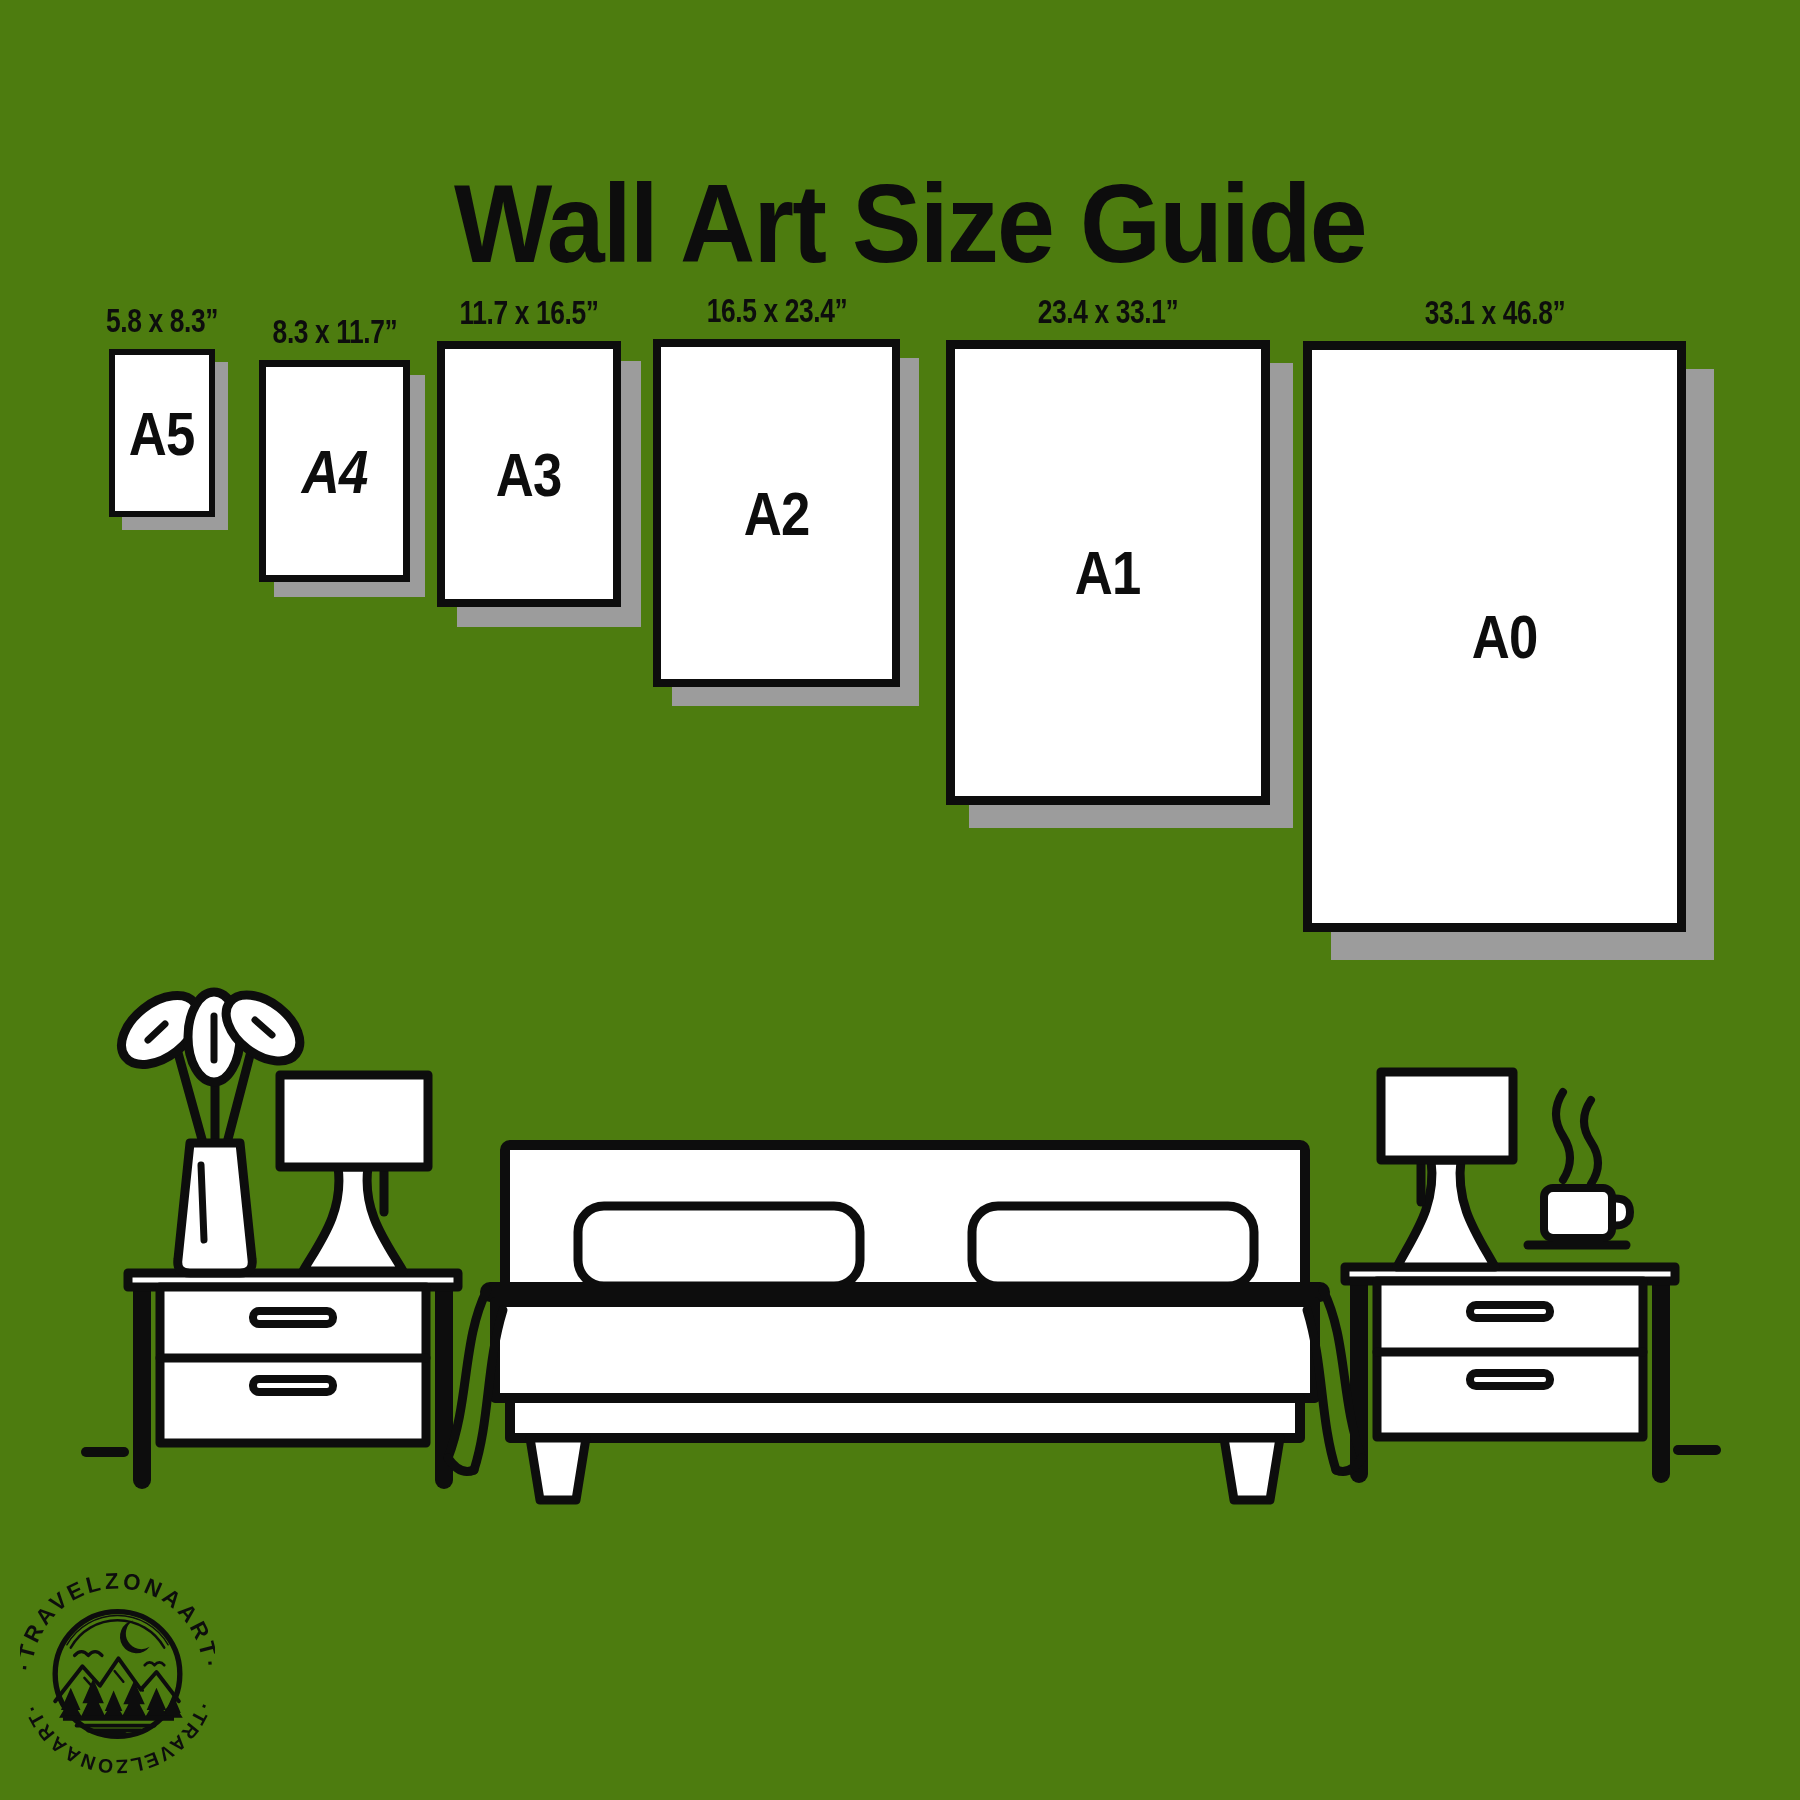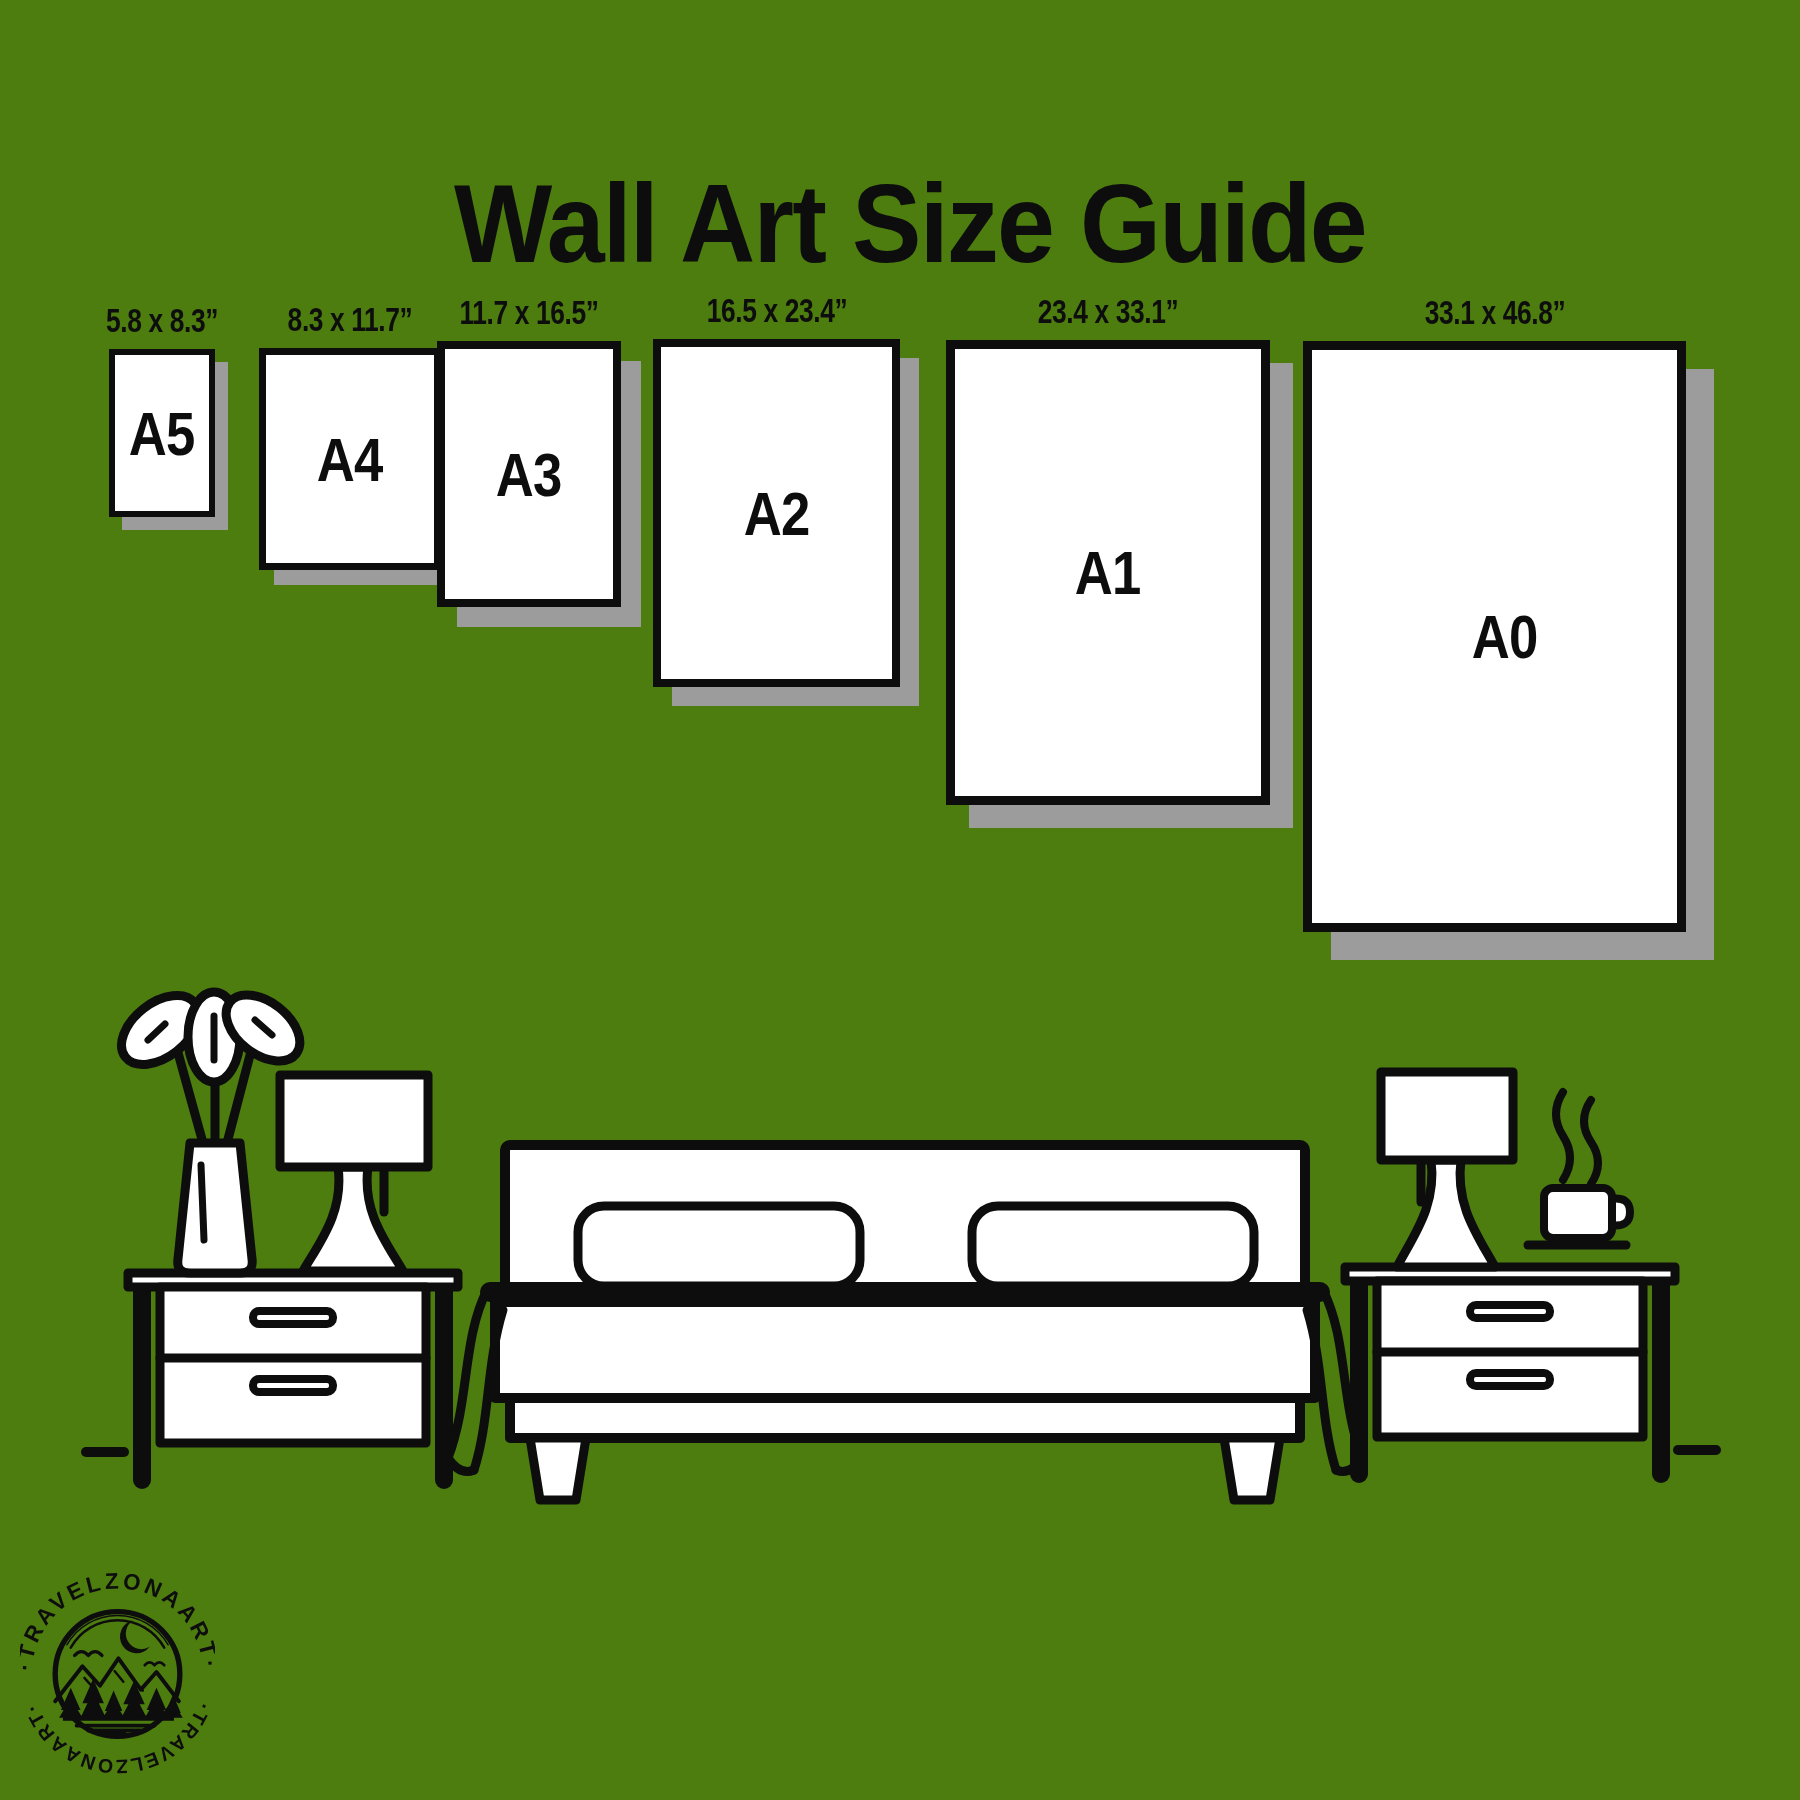--- a/index.html
+++ b/index.html
@@ -19,27 +19,27 @@
     position:absolute;inset:0;background:#fff;border:8px solid #0d0d0d;
     display:flex;align-items:center;justify-content:center;
   }
   .dim{
     position:absolute;bottom:calc(100% + 9px);left:50%;
     transform:translateX(-50%) scaleX(.8);
     font-weight:700;font-size:33px;white-space:nowrap;letter-spacing:-.5px;
   }
   .code{font-weight:700;font-size:62px;transform:scaleX(.85);letter-spacing:-1px;}
   .f-a5{left:109px;top:349px;width:106px;height:168px;}
-  .f-a4{left:259px;top:348px;width:151px;height:222px;padding-left:31px;}
+  .f-a4{left:259px;top:360px;width:151px;height:222px;}
   .f-a3{left:437px;top:341px;width:184px;height:266px;}
   .f-a2{left:653px;top:339px;width:247px;height:348px;}
   .f-a1{left:946px;top:340px;width:304px;height:465px;padding-left:20px;}
   .f-a0{left:1303px;top:341px;width:383px;height:591px;text-align:right;}
   .f-a5 .paper{border-width:6px;box-shadow:13px 13px 0 #9c9c9c;}
-  .f-a4 .paper{border-width:7px;box-shadow:15px 15px 0 #9c9c9c;}
+  .f-a4 .paper{border-width:7px;box-shadow:15px 15px 0 #9c9c9c;font-style:italic;}
   .f-a3 .paper{border-width:8px;box-shadow:20px 20px 0 #9c9c9c;}
   .f-a2 .paper{border-width:8px;box-shadow:19px 19px 0 #9c9c9c;}
   .f-a1 .paper{border-width:9px;box-shadow:23px 23px 0 #9c9c9c;text-align:center;}
   .f-a0 .paper{border-width:9px;box-shadow:28px 28px 0 #9c9c9c;padding-left:20px;}
   
   .scene{position:absolute;left:0;top:980px;width:1800px;height:560px;}
   .scene .ln{stroke:#0d0d0d;fill:none;stroke-linecap:round;stroke-linejoin:round;}
   .scene .wh{stroke:#0d0d0d;fill:#ffffff;stroke-linejoin:round;}
   .scene .bk{fill:#0d0d0d;stroke:none;}
   

